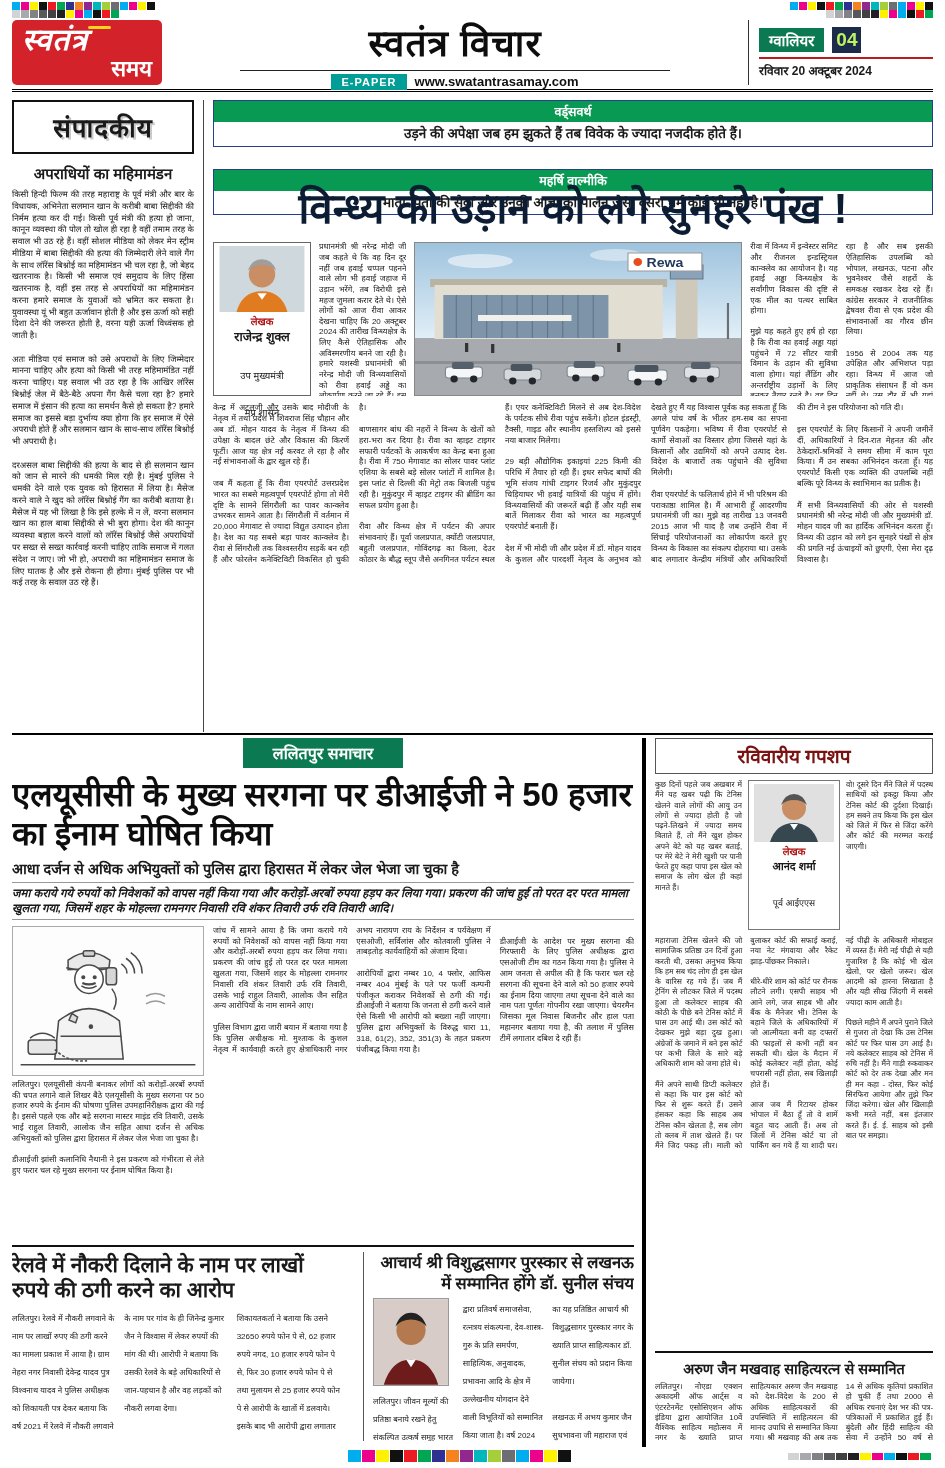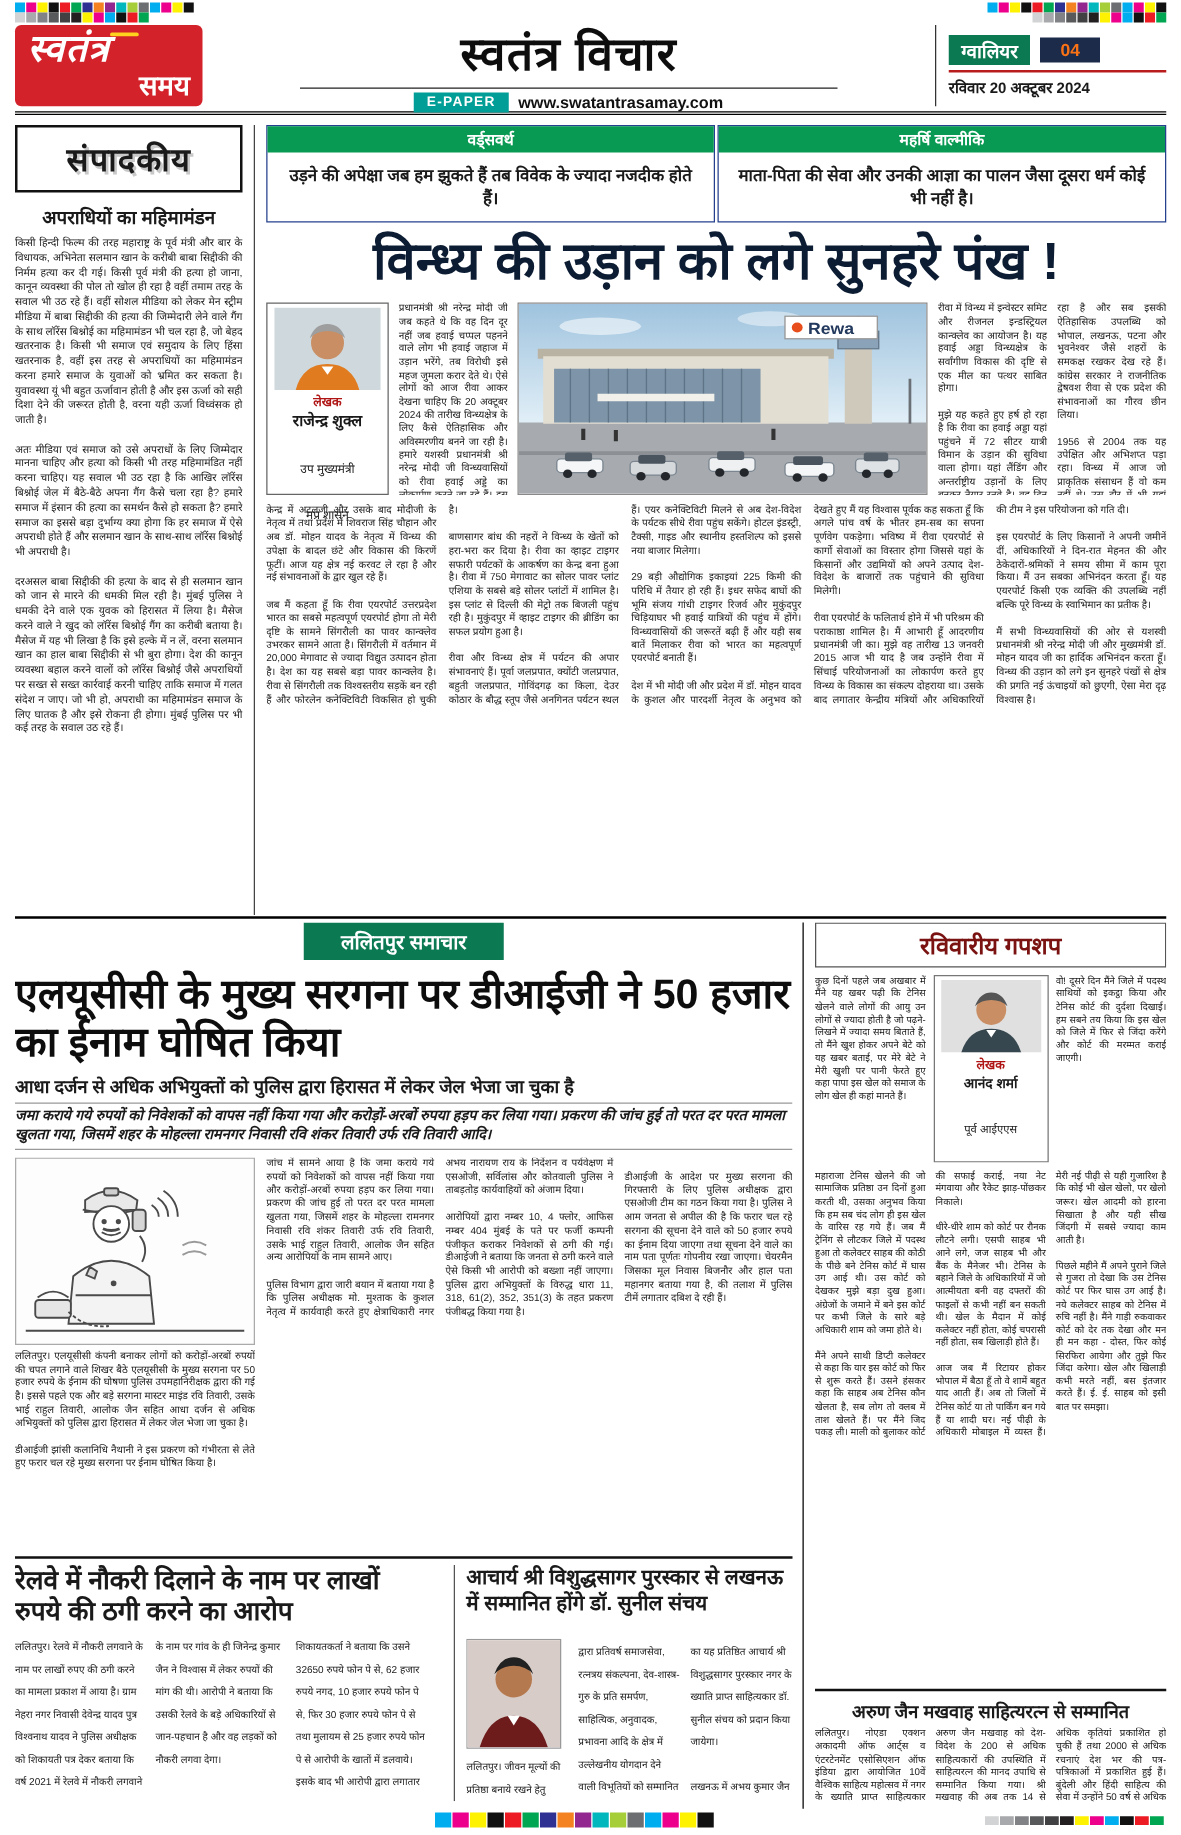--- a/index.html
+++ b/index.html
@@ -27,30 +27,30 @@
   .logo .l2 { font-size:22px; font-weight:800; align-self:flex-end; line-height:1.1; }
   .logo .swoosh { height:3px; background:#ffd21e; width:70%; margin:2px 0; border-radius:2px; }
   .mast-center { flex:1; display:flex; flex-direction:column; align-items:center; justify-content:center; }
   .paper-title { font-size:37px; font-weight:800; color:#0d0d0d; letter-spacing:1px; }
   .mast-subrow { margin-top:3px; border-top:1.5px solid #222; padding-top:3px; display:flex; align-items:center; gap:8px; width:430px; justify-content:center; }
   .epaper { background:#009e96; color:#fff; font-weight:700; font-size:11px; padding:2px 10px; letter-spacing:1px; }
   .website { font-weight:700; font-size:13px; color:#111; }
   .mast-right { width:185px; border-left:1.5px solid #333; padding-left:10px; display:flex; flex-direction:column; justify-content:center; gap:4px; }
   .cityrow { display:flex; align-items:center; gap:8px; }
   .citybadge { background:#0b7a53; color:#fff; font-weight:800; font-size:15px; padding:2px 10px; }
-  .pagenum { background:#1c2b4a; color:#f97316; font-weight:800; font-size:14px; padding:2px 16px; }
+  .pagenum { background:#1c2b4a; color:#bef264; font-weight:800; font-size:19px; padding:2px 4px; }
   .dateline { font-weight:700; font-size:12px; border-top:2px solid #b91c1c; padding-top:3px; }
   
   .main { position:absolute; top:100px; left:12px; right:12px; height:632px; display:flex; }
   .editorial { width:192px; border-right:1.5px solid #444; padding-right:9px; overflow:hidden; }
   .ed-label { border:2.5px solid #111; text-align:center; font-size:26px; font-weight:800; padding:7px 4px; text-shadow:2px 2px 0 #c9c9c9; letter-spacing:1px; }
   .ed-head { text-align:center; font-weight:800; font-size:15px; margin:9px 0 6px; }
   .ed-body { font-size:8.4px; line-height:1.4; text-align:justify; white-space:pre-line; height:520px; overflow:hidden; }
   .lead { flex:1; padding-left:9px; display:flex; flex-direction:column; }
-  .quotes-row { display:flex; gap:2px; height:78px; }
+  .quotes-row { display:flex; gap:22px; height:78px;flex-direction:column; }
   .quote-card { flex:1; border:1.5px solid #24408e; display:flex; flex-direction:column; }
   .quote-author { background:#089a52; color:#fff; font-weight:800; font-size:12.5px; text-align:center; padding:2px 0; }
   .quote-text { flex:1; display:flex; align-items:center; justify-content:center; font-weight:700; font-size:13.5px; text-align:center; padding:3px 14px; line-height:1.3; }
   .lead-headline { text-align:center; font-size:42px; font-weight:800; color:#0c1c33; margin:6px 0 8px; line-height:1.2; }
   .lead-top { display:flex; gap:8px; height:154px; }
   .author-box { width:98px; border:1px solid #666; padding:3px; text-align:center; }
   .author-box svg { width:100%; height:66px; display:block; }
   .a-label { color:#b01515; font-weight:800; font-size:10px; margin-top:2px; }
   .a-name { font-weight:800; font-size:12.5px; }
   .a-role { font-size:9.5px; line-height:1.25;margin-top:25px; }
@@ -74,26 +74,26 @@
   .small-txt { font-size:8px; line-height:1.35; text-align:justify; white-space:pre-line; overflow:hidden; }
   .lucc-rest { flex:1; column-count:3; column-gap:9px; }
   
   .bottom-row { display:flex; border-top:2px solid #111; margin-top:4px; padding-top:5px; height:196px; overflow:hidden; }
   .railway { width:352px; padding-right:22px; border-right:1px solid #555; }
   .rail-head { font-size:21px; font-weight:800; line-height:1.2; margin-bottom:5px; }
   .rail-cols { column-count:3; column-gap:8px; height:128px; overflow:hidden; }
   .fraud-box { width:104px; height:78px; break-inside:avoid; margin-bottom:4px; }
   .fraud-box svg { width:100%; height:100%; display:block; }
   .award { flex:1; padding-left:9px; }
-  .award-head { text-align:left; font-weight:800; font-size:16.5px; line-height:1.25; margin-bottom:18px; }
+  .award-head { text-align:right; font-weight:800; font-size:16.5px; line-height:1.25; margin-bottom:5px; }
   .award-cols { column-count:3; column-gap:8px; height:148px; overflow:hidden; }
   .award-photo { width:76px; height:88px; break-inside:avoid; border:1px solid #999; margin-bottom:4px; }
   .award-photo svg { width:100%; height:100%; display:block; }
   
-  .right-stack { position:absolute; top:738px; left:642px; right:12px; border-left:1px solid #000000; padding-left:9px; }
+  .right-stack { position:absolute; top:738px; left:642px; right:12px; border-left:4px solid #000000; padding-left:9px; }
   .gossip { height:608px; overflow:hidden; }
   .gossip-head { border:1.5px solid #555; text-align:center; color:#7a1212; font-weight:800; font-size:19px; padding:4px 0; margin-bottom:6px; }
   .gossip-top { display:flex; gap:6px; height:150px; overflow:hidden; }
   .g-col { flex:1; font-size:7.6px; line-height:1.35; text-align:justify; white-space:pre-line; overflow:hidden; }
   .g-author { width:92px; border:1px solid #777; padding:3px; text-align:center; }
   .g-author svg { width:100%; height:58px; display:block; }
   .gossip-body { margin-top:6px; column-count:3; column-gap:8px; font-size:7.6px; line-height:1.35; text-align:justify; white-space:pre-line; height:430px; overflow:hidden; }
   .arun { border-top:2px solid #111; margin-top:5px; padding-top:5px; height:96px; overflow:hidden; }
   .arun-head { text-align:center; font-weight:800; font-size:14.5px; margin-bottom:4px; }
   .arun-cols { column-count:3; column-gap:8px; font-size:7.8px; line-height:1.32; text-align:justify; overflow:hidden; height:66px; }

